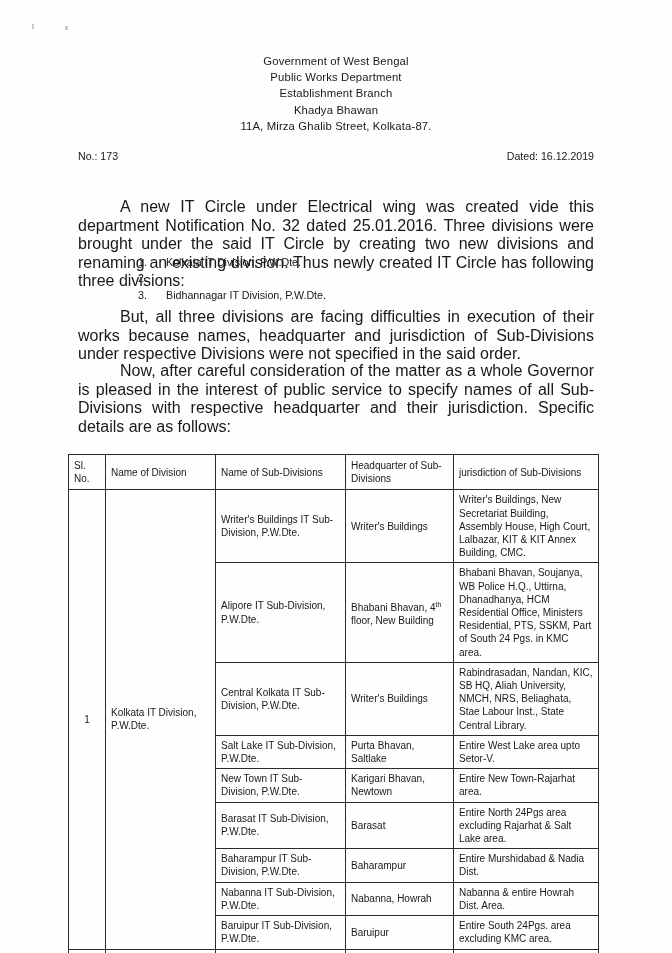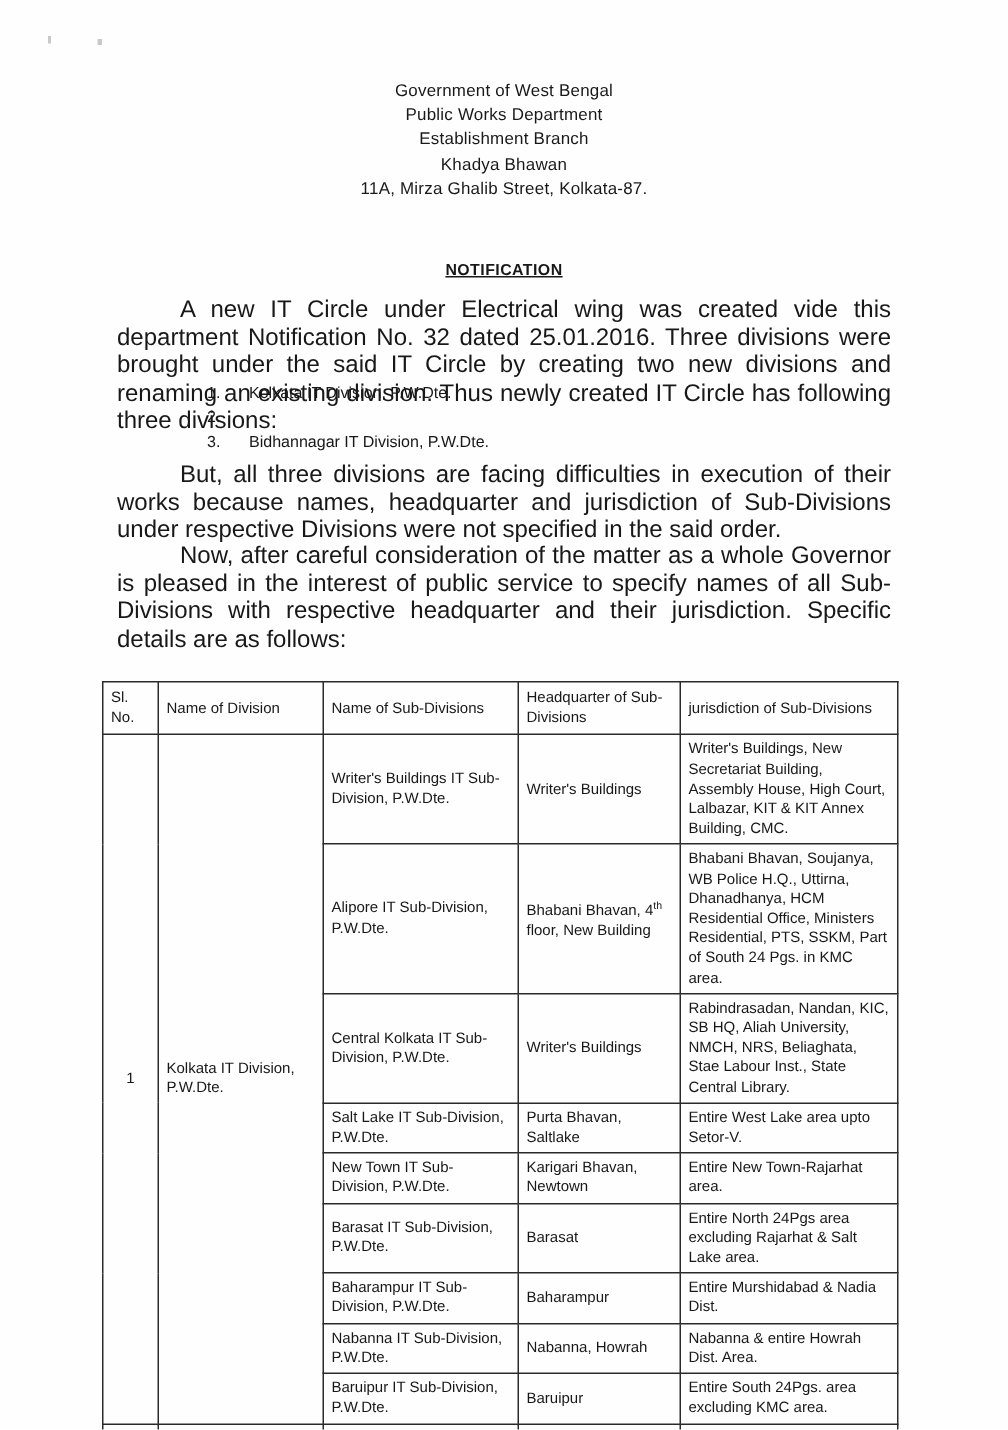--- a/index.html
+++ b/index.html
@@ -122,24 +122,25 @@
   <div class="speck s2"></div>
 
   <div class="letterhead">
     <div>Government of West Bengal</div>
     <div>Public Works Department</div>
     <div>Establishment Branch</div>
     <div>Khadya Bhawan</div>
     <div>11A, Mirza Ghalib Street, Kolkata-87.</div>
   </div>
 
-
-  <div class="notif-title">
-    <span>NOTIFICATION</span>
+  <div class="refline">
+    <span>No.: 173</span>
+    <span>Dated: 16.12.2019</span>
   </div>
+
 
   <div class="para" id="para1"><span class="ind"></span><span>A new IT Circle under Electrical wing was created vide this department Notification No. 32 dated 25.01.2016. Three divisions were brought under the said IT Circle by creating two new divisions and renaming an existing division. Thus newly created IT Circle has following three divisions:</span></div>
 
   <div class="divlist">
     <div class="row">
       <span class="num">1.</span>
       <span>Kolkata IT Division, P.W.Dte.</span>
     </div>
     <div class="row">
       <span class="num">2.</span>

